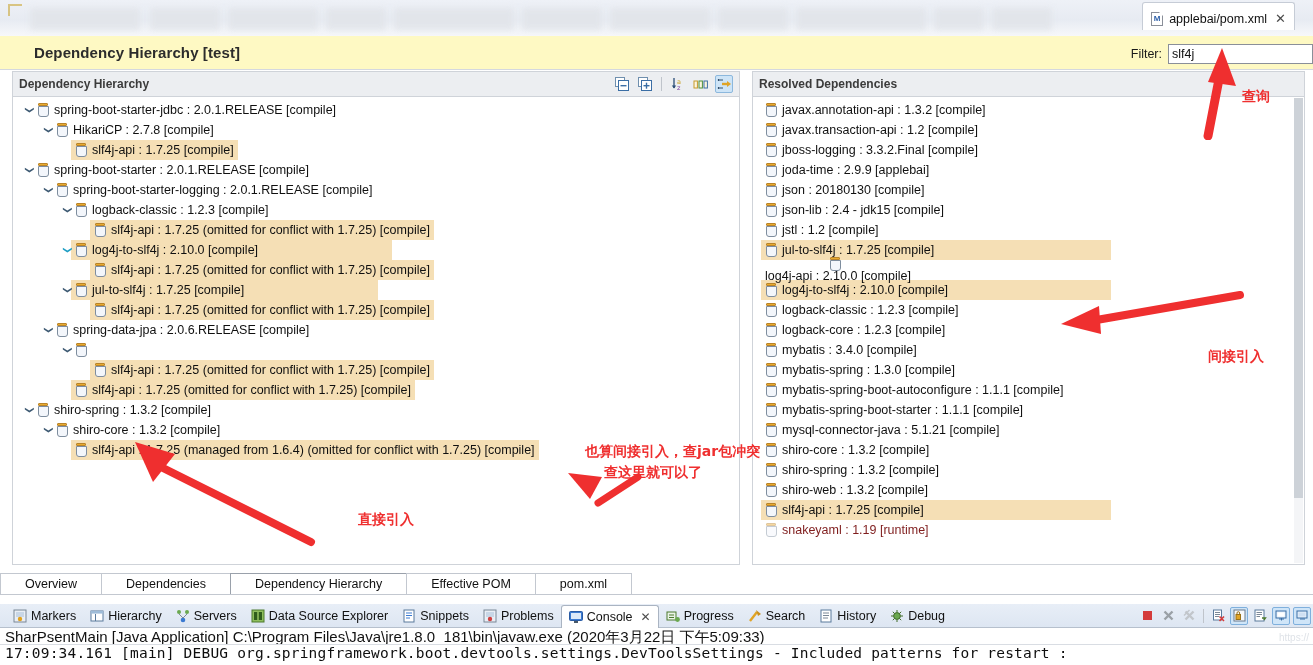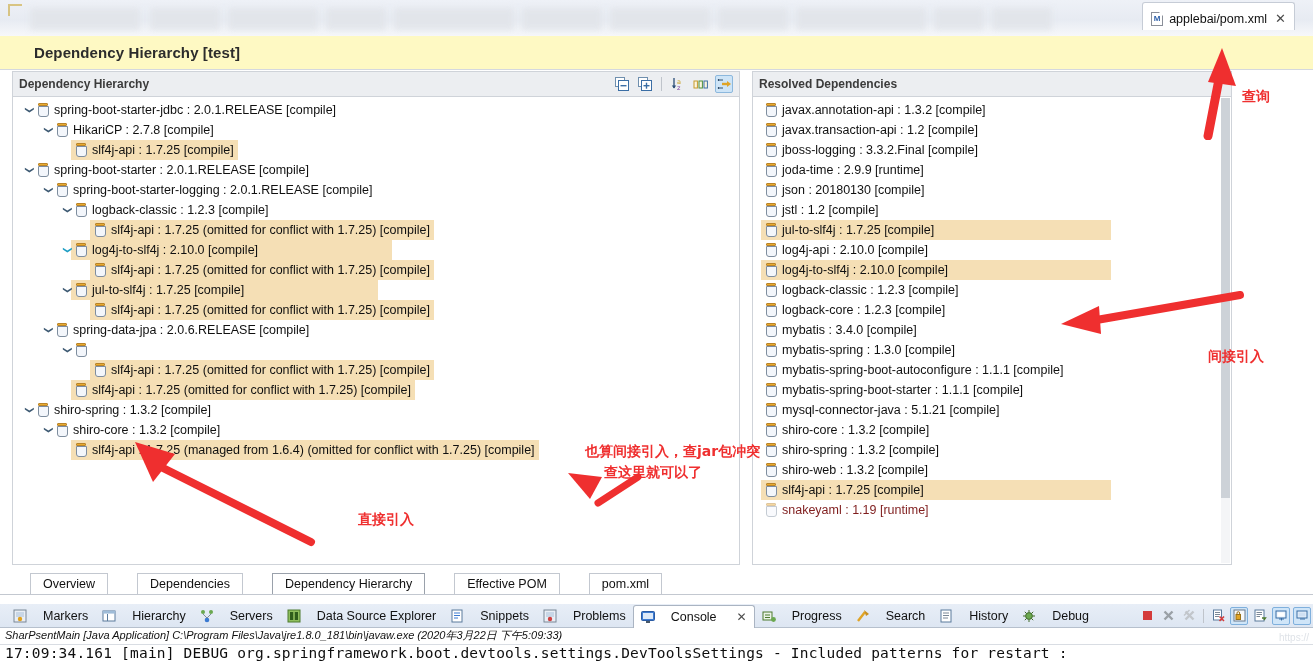--- a/index.html
+++ b/index.html
@@ -136,56 +136,56 @@
   .lbl { color:#101010; }
   .lbl.dim { color:#7f1d1d; }
 
   
   .ed-tabs {
     position:absolute; left:0; top:573px; width:1313px; height:22px;
     background:#ffffff; display:flex; align-items:flex-end;
     border-bottom:1px solid #c3c8d0;
   }
   .ed-tab {
-    height:21px; padding:0 12px; display:flex; align-items:center;
+    height:21px; padding:0 24px; display:flex; align-items:center;
     font-size:12.5px; color:#111; border:1px solid #c3c8d0; border-bottom:none;
-    background:#ffffff; margin-right:-1px; cursor:pointer;margin-left:30px;
+    background:#ffffff; margin-right:-1px; cursor:pointer;
   }
   .ed-tab.sel { font-weight:normal; border-color:#9aa1ab; }
 
   
   .view-bar {
     position:absolute; left:0; top:604px; width:1313px; height:24px;
     background:linear-gradient(to bottom,#e8eef7 0%, #dde6f2 100%);
     border-bottom:1px solid #b6c0cd;
     display:flex; align-items:center; padding-left:6px;
   }
   .view-tab {
-    display:flex; align-items:center; gap:16px; height:22px; padding:0 7px;
+    display:flex; align-items:center; gap:4px; height:22px; padding:0 7px;
     font-size:12.5px; color:#111; cursor:pointer; white-space:nowrap;
   }
   .view-tab.sel {
     background:#ffffff; border:1px solid #aab4c2; border-bottom:none;
     border-radius:3px 3px 0 0; height:23px; margin-top:1px;
   }
   .vicon { width:14px; height:14px; flex:0 0 14px; }
   .right-tools {
     margin-left:auto; display:flex; align-items:center; gap:3px; padding-right:2px;
   }
   .rtb {
     width:18px; height:18px; display:flex; align-items:center; justify-content:center;
     border:1px solid transparent; border-radius:2px;
   }
   .rtb.on { background:#cfe5f8; border-color:#7fb0dd; }
 
   
   .console-hdr {
     position:absolute; left:0; top:628px; width:1313px; height:17px;
-    font-size:11px; color:#111; padding-left:5px; white-space:nowrap;
-    border-bottom:1px solid #d9dde3; overflow:hidden;font-style:italic;
+    font-size:15px; color:#111; padding-left:5px; white-space:nowrap;
+    border-bottom:1px solid #d9dde3; overflow:hidden;
   }
   .console-body {
     position:absolute; left:0; top:645px; width:1313px; height:20px;
     background:#ffffff; overflow:hidden;
   }
   .console-line {
     font-family:"DejaVu Sans Mono", monospace; font-size:14.5px; color:#0e0e0e;
     padding-left:5px; white-space:nowrap; letter-spacing:.2px;
   }
 
@@ -227,20 +227,24 @@
   <div class="editor-tab">
     <span class="mfile-icon"></span>
     <span>applebai/pom.xml</span>
     <span class="tab-close">✕</span>
   </div>
 
   <div class="page-head">
     <div class="page-title">Dependency Hierarchy [test]</div>
   </div>
 
+  <div class="filter-row">
+    <span class="filter-label">Filter:</span>
+    <input class="filter-input" type="text" value="slf4j" style="">
+  </div>
 
   <div class="sec" style="left:12px; top:71px; width:728px; height:494px;">
     <div class="sec-head">
       <span class="sec-title">Dependency Hierarchy</span>
       <span class="sec-tools">
         <span class="tbtn">
           <svg width="14" height="14" viewBox="0 0 14 14">
             <rect x="0.5" y="0.5" width="9" height="9" fill="#fff" stroke="#6f8fae"></rect>
             <rect x="3.5" y="3.5" width="10" height="10" fill="#fff" stroke="#3b6ea5"></rect>
             <rect x="5.5" y="8" width="6" height="1.4" fill="#3b6ea5"></rect>
@@ -465,21 +469,21 @@
             <span class="jar">
               <span class="lid"></span>
               <span class="body"></span>
             </span>
             <span class="lbl">slf4j-api : 1.7.25 (managed from 1.6.4) (omitted for conflict with 1.7.25) [compile]</span>
           </div>
         </div>
       </div>
   </div>
 
-  <div class="sec" style="left:752px; top:71px; width:480px; height:494px;">
+  <div class="sec" style="left:752px; top:71px; width:553px; height:494px;">
     <div class="sec-head">
       <span class="sec-title">Resolved Dependencies</span>
     </div>
     <div class="tree" id="right-tree">
         <div class="row">
           <div class="cnt" style="padding-left: 12px;">
             <span class="jar">
               <span class="lid"></span>
               <span class="body"></span>
             </span>
@@ -503,53 +507,62 @@
             </span>
             <span class="lbl">jboss-logging : 3.3.2.Final [compile]</span>
           </div>
         </div>
         <div class="row">
           <div class="cnt" style="padding-left: 12px;">
             <span class="jar">
               <span class="lid"></span>
               <span class="body"></span>
             </span>
-            <span class="lbl">joda-time : 2.9.9 [runtime]</span>
+            <span class="lbl">joda-time : 2.9.9 [applebai]</span>
           </div>
         </div>
         <div class="row">
           <div class="cnt" style="padding-left: 12px;">
             <span class="jar">
               <span class="lid"></span>
               <span class="body"></span>
             </span>
             <span class="lbl">json : 20180130 [compile]</span>
           </div>
         </div>
         <div class="row">
           <div class="cnt" style="padding-left: 12px;">
             <span class="jar">
               <span class="lid"></span>
               <span class="body"></span>
             </span>
+            <span class="lbl">json-lib : 2.4 - jdk15 [compile]</span>
+          </div>
+        </div>
+        <div class="row">
+          <div class="cnt" style="padding-left: 12px;">
+            <span class="jar">
+              <span class="lid"></span>
+              <span class="body"></span>
+            </span>
             <span class="lbl">jstl : 1.2 [compile]</span>
           </div>
         </div>
         <div class="row">
           <div class="hl" style="left: 8px; width: 350px;"></div>
           <div class="cnt" style="padding-left: 12px;">
             <span class="jar">
               <span class="lid"></span>
               <span class="body"></span>
             </span>
             <span class="lbl">jul-to-slf4j : 1.7.25 [compile]</span>
           </div>
         </div>
         <div class="row">
-          <div class="cnt" style="padding-left: 12px;">
+          <div class="cnt" style="padding-left: 12px; flex-direction: column;">
             <span class="jar">
               <span class="lid"></span>
               <span class="body"></span>
             </span>
             <span class="lbl">log4j-api : 2.10.0 [compile]</span>
           </div>
         </div>
         <div class="row">
           <div class="hl" style="left: 8px; width: 350px;"></div>
           <div class="cnt" style="padding-left: 12px;">

